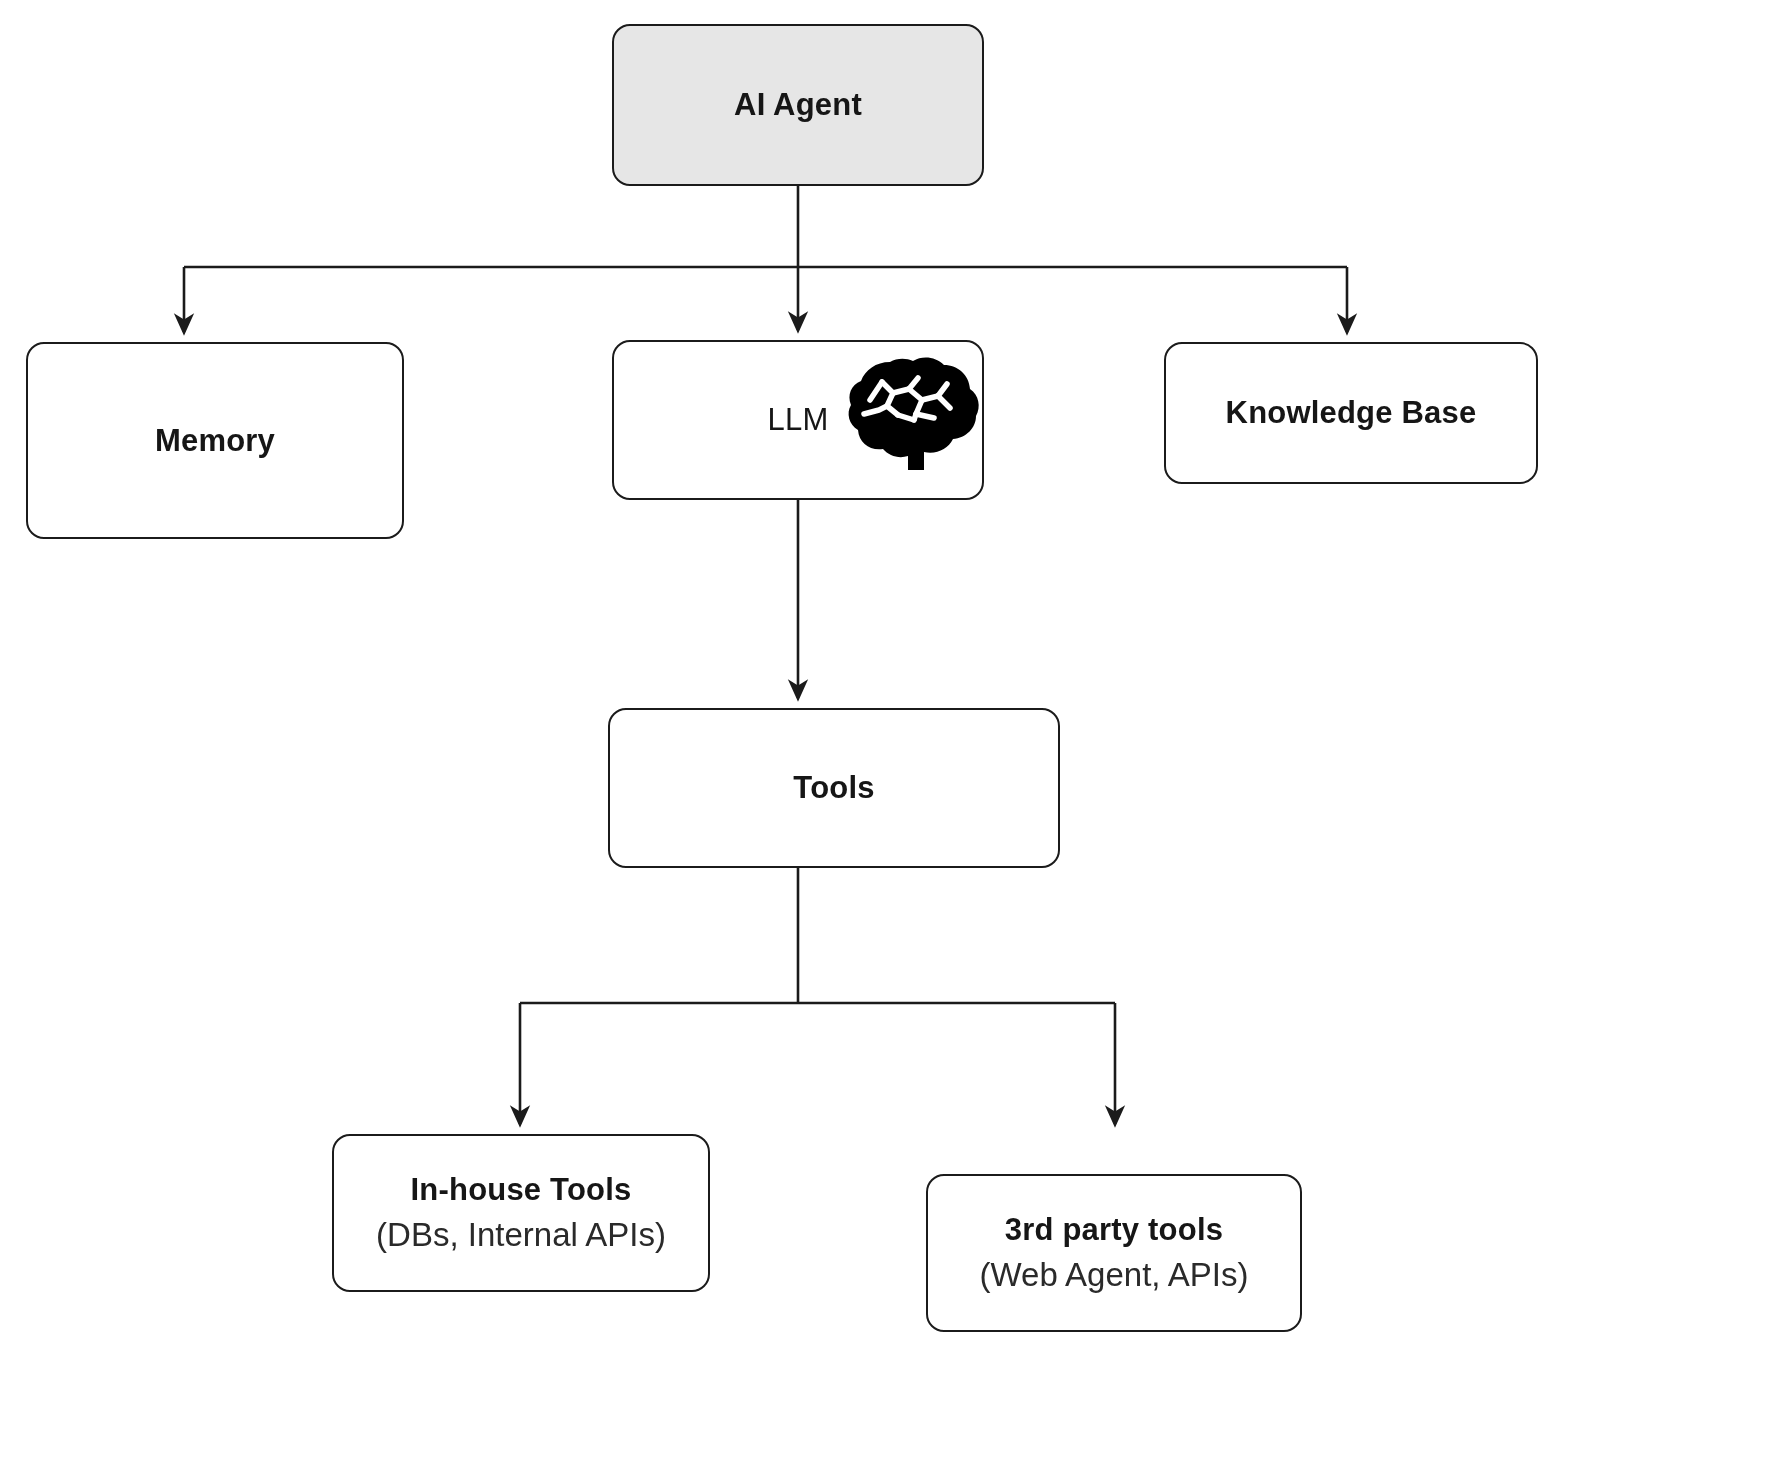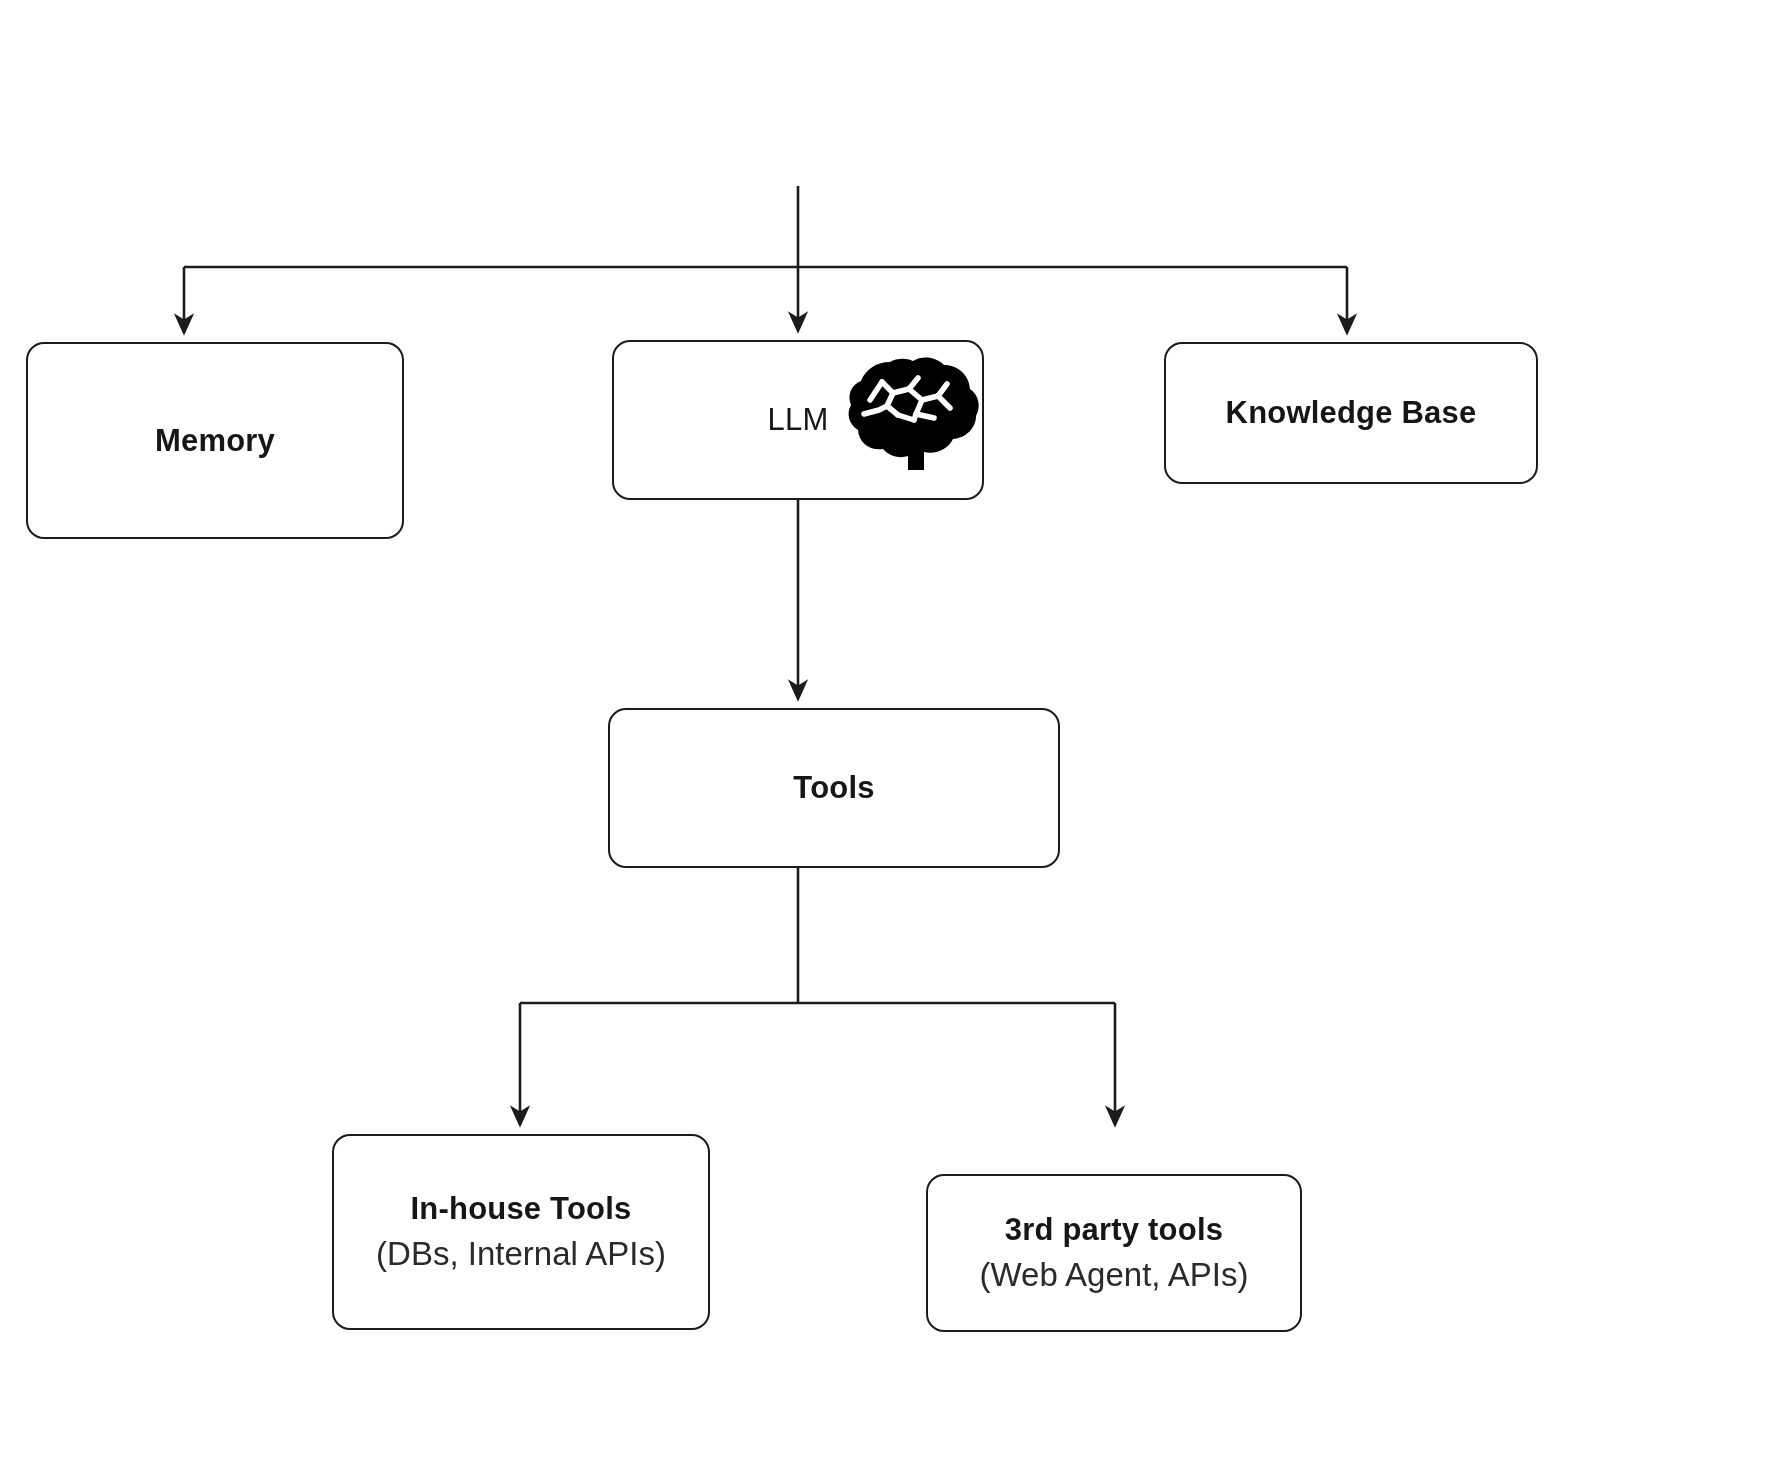--- a/index.html
+++ b/index.html
@@ -67,21 +67,21 @@
   #node-llm {
     left: 612px;  top: 340px;  width: 372px; height: 160px;
   }
   #node-knowledge-base {
     left: 1164px; top: 342px;  width: 374px; height: 142px;
   }
   #node-tools {
     left: 608px;  top: 708px;  width: 452px; height: 160px;
   }
   #node-inhouse-tools {
-    left: 332px;  top: 1134px; width: 378px; height: 196px;
+    left: 332px;  top: 1134px; width: 378px; height: 158px;
   }
   #node-3rd-party-tools {
     left: 926px;  top: 1134px; width: 376px; height: 158px; margin-top: 40px;
   }
   
   .llm-row {
     display: flex;
     flex-direction: row;
     align-items: center;
     justify-content: center;
@@ -126,20 +126,23 @@
       <path d="M798,868 L798,1003"></path>
 
       <path d="M520,1003 L1115,1003"></path>
 
       <path d="M520,1003 L520,1124" marker-end="url(#arrowhead)"></path>
 
       <path d="M1115,1003 L1115,1124" marker-end="url(#arrowhead)"></path>
     </g>
   </svg>
 
+  <div class="node" id="node-ai-agent">
+    <div class="node-title">AI Agent</div>
+  </div>
 
   <div class="node" id="node-memory">
     <div class="node-title">Memory</div>
   </div>
 
   <div class="node" id="node-llm">
     <div class="llm-row">
       <div class="node-title regular">LLM</div>
       <span class="brain-icon">
         <svg viewBox="0 0 136 122" xmlns="http://www.w3.org/2000/svg">

